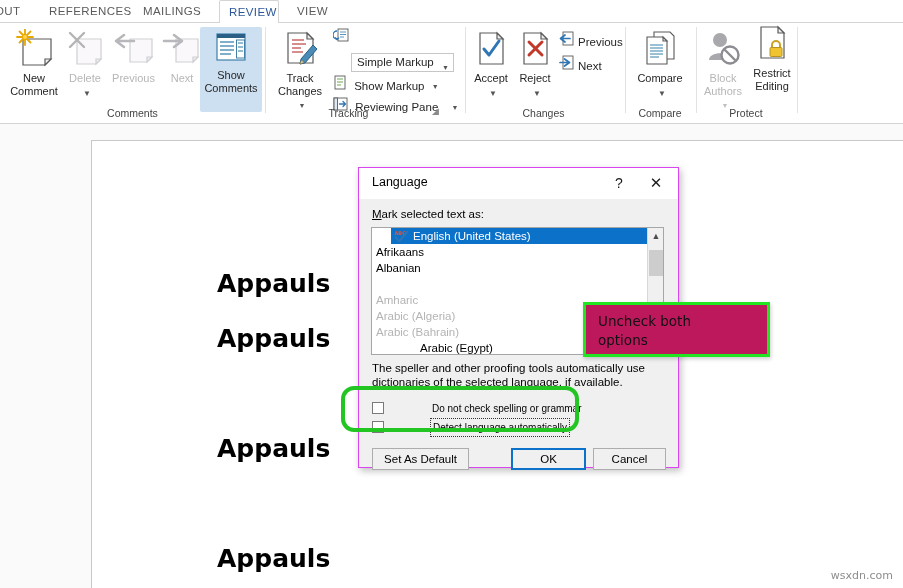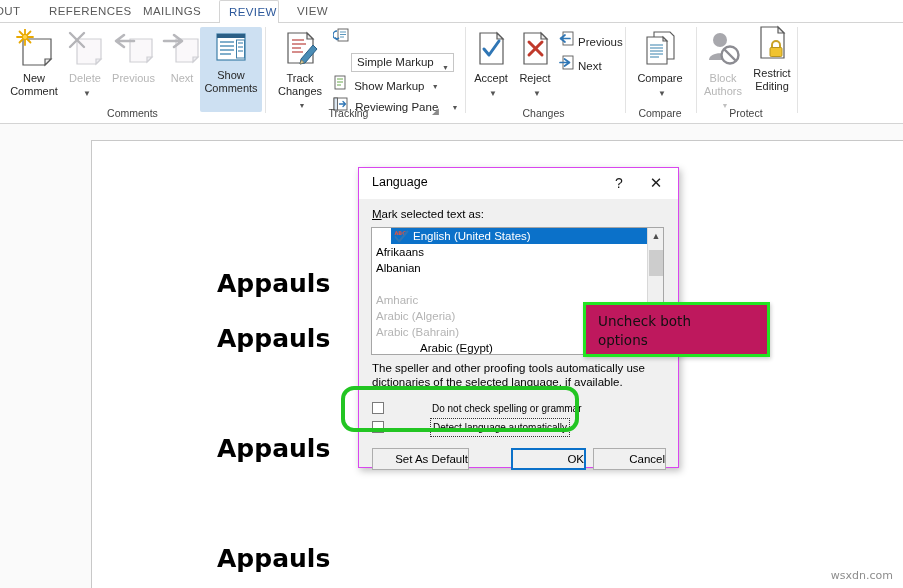--- a/index.html
+++ b/index.html
@@ -123,21 +123,21 @@
 
   .desc { position:absolute; font-size:11.5px; color:#000; line-height:13.5px; }
 
   .cbrow { position:absolute; height:17px; cursor:pointer; }
   .cbbox { position:absolute; left:0; top:2px; width:12px; height:12px; background:#fff; border:1px solid #7a7a7a; }
   .cbtxt { position:absolute; left:18px; top:0; font-size:10px; color:#000; line-height:17px; white-space:nowrap;margin-left:42px; }
   .cbtxt.focus { border:1px dotted #333; padding:0 2px; left:16px; top:-1px; }
 
   .dbtn {
     position:absolute; background:#f0f0f0; border:1px solid #adadad;
-    font-size:11.5px; color:#000; text-align:right; cursor:pointer;
+    font-size:11.5px; color:#000; text-align:center; cursor:pointer;
   }
   .dbtn.default { border:2px solid #0b71c9; }
 
   
   #ring-checks {
     position:absolute; left:341px; top:386px; width:238px; height:46px;
     border:4px solid #22c522; border-radius:13px; pointer-events:none;
   }
 
   

